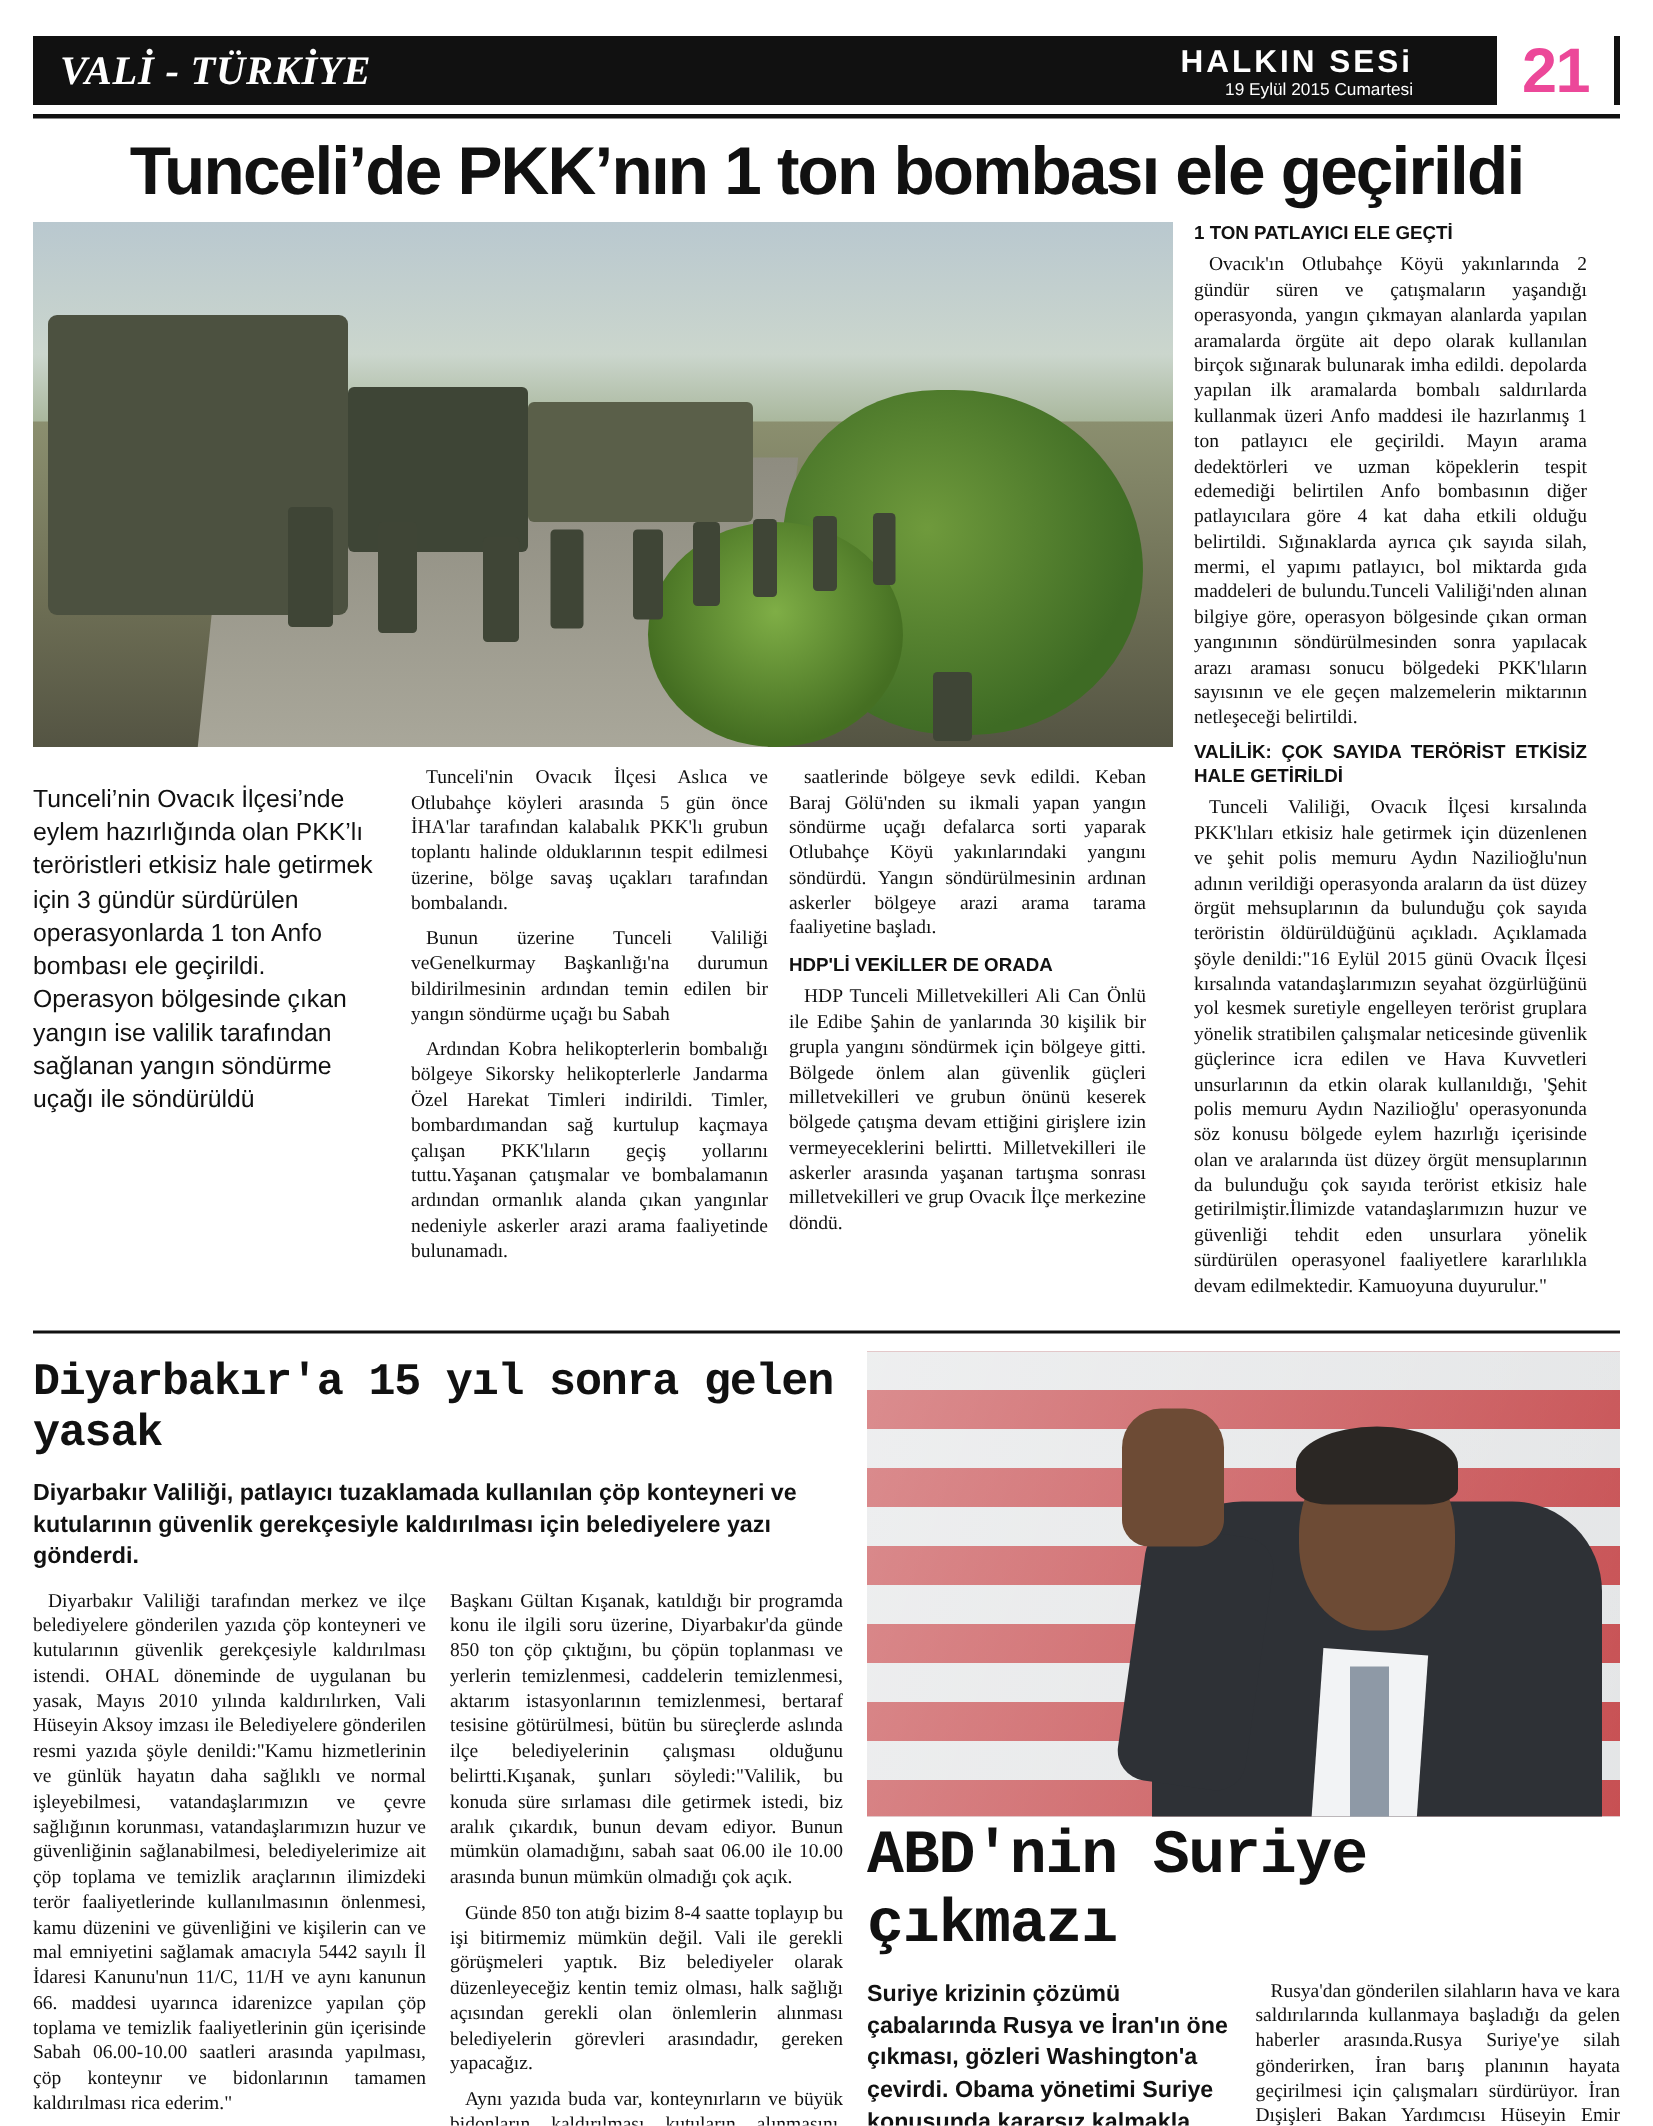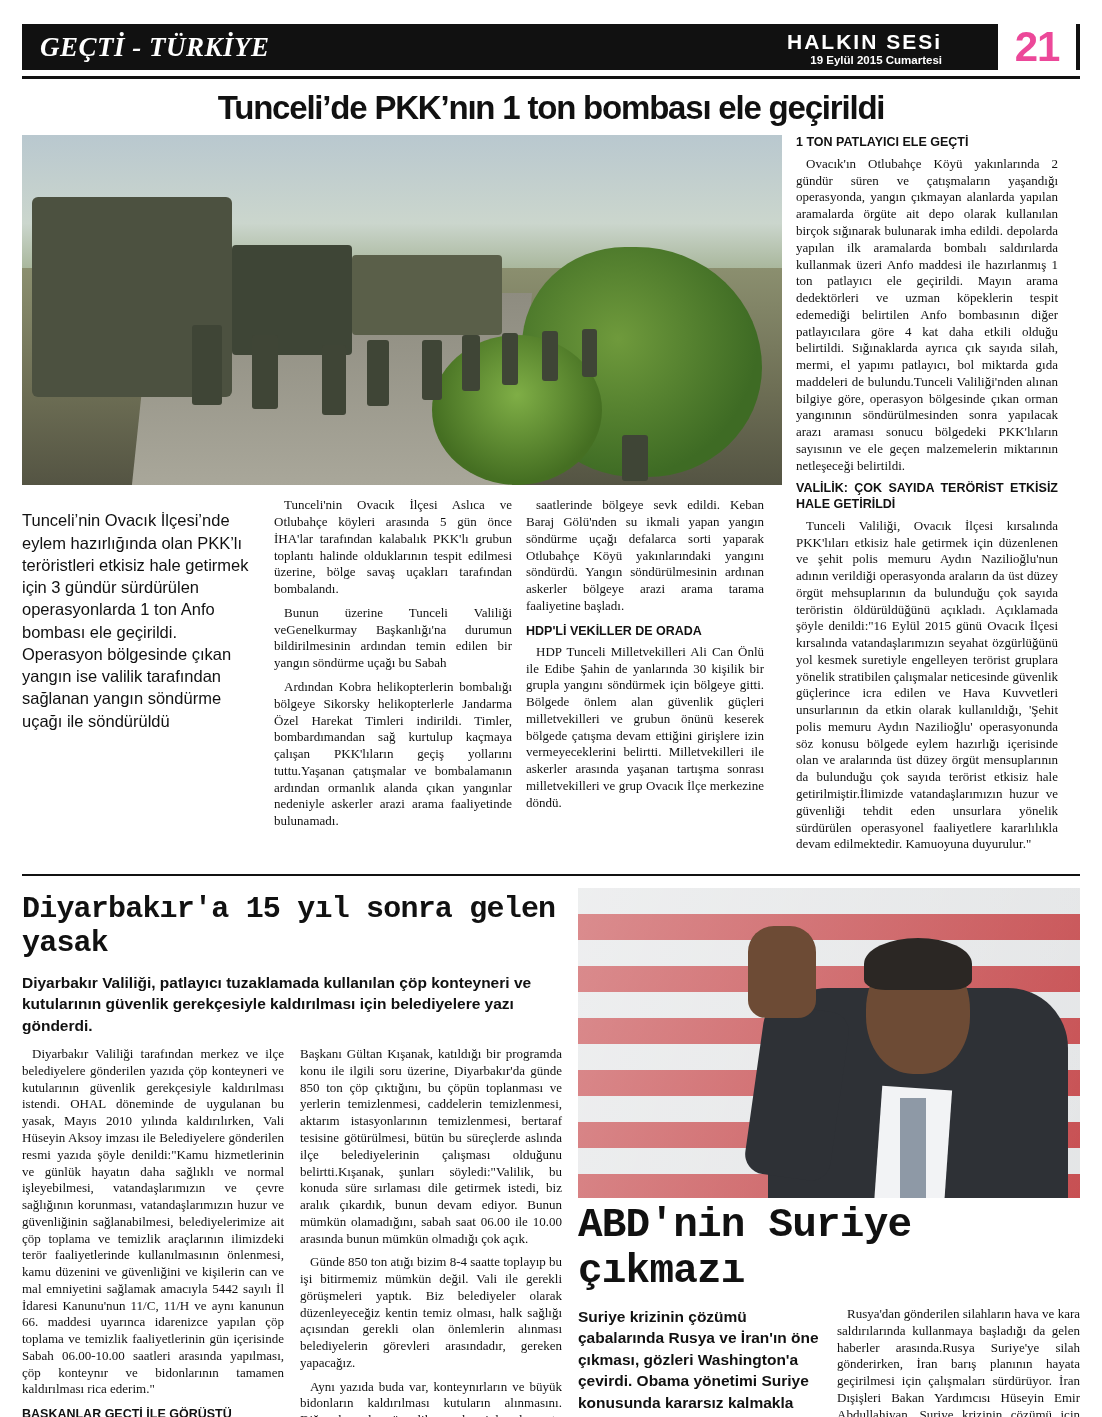--- a/index.html
+++ b/index.html
@@ -41,41 +41,40 @@
     font-size:21px;
     letter-spacing:2px;
     text-align:right;
   }
   .paper-date {
     position:absolute; right:138px; top:44px;
     color:#fff;
     font-family:"Liberation Sans", sans-serif;
     font-size:11.5px;
     text-align:right;
-    font-weight:bold;
   }
   .page-number {
     position:absolute; right:4px; top:10px;
     width:78px; height:54px;
     background:#fff;
     color:#ec4899;
     font-family:"Liberation Sans", sans-serif;
     font-weight:bold;
     font-size:42px;
     line-height:54px;
     text-align:center;
     letter-spacing:-1px;
   }
   .rule-thick { height:3px; background:#111; margin-top:4px; }
 
   
   .lead-headline {
     font-family:"Liberation Sans", sans-serif;
     font-weight:bold;
-    font-size:33px;
+    font-size:45px;
     line-height:1.04;
     letter-spacing:-1.2px;
     margin:12px 0 10px 0;
     text-align:center;
     white-space:nowrap;
   }
 
   
   .top-block { display:flex; gap:14px; }
   .photo-col { width:760px; }
@@ -241,21 +240,21 @@
     border-radius:20px;
   }
 </style>
 </head>
 <body>
 
 <div class="page">
 
   <div class="masthead">
     <div class="masthead-bar"></div>
-    <div class="section-title">GEÇTİ - TÜRKİYE</div>
+    <div class="section-title">VALİ - TÜRKİYE</div>
     <div class="paper-name">HALKIN SESi</div>
     <div class="paper-date">19 Eylül 2015 Cumartesi</div>
     <div class="page-number">21</div>
   </div>
 
   <div class="rule-thick"></div>
 
   <h1 class="lead-headline">Tunceli’de PKK’nın 1 ton bombası ele geçirildi</h1>
 
   <div class="top-block">

